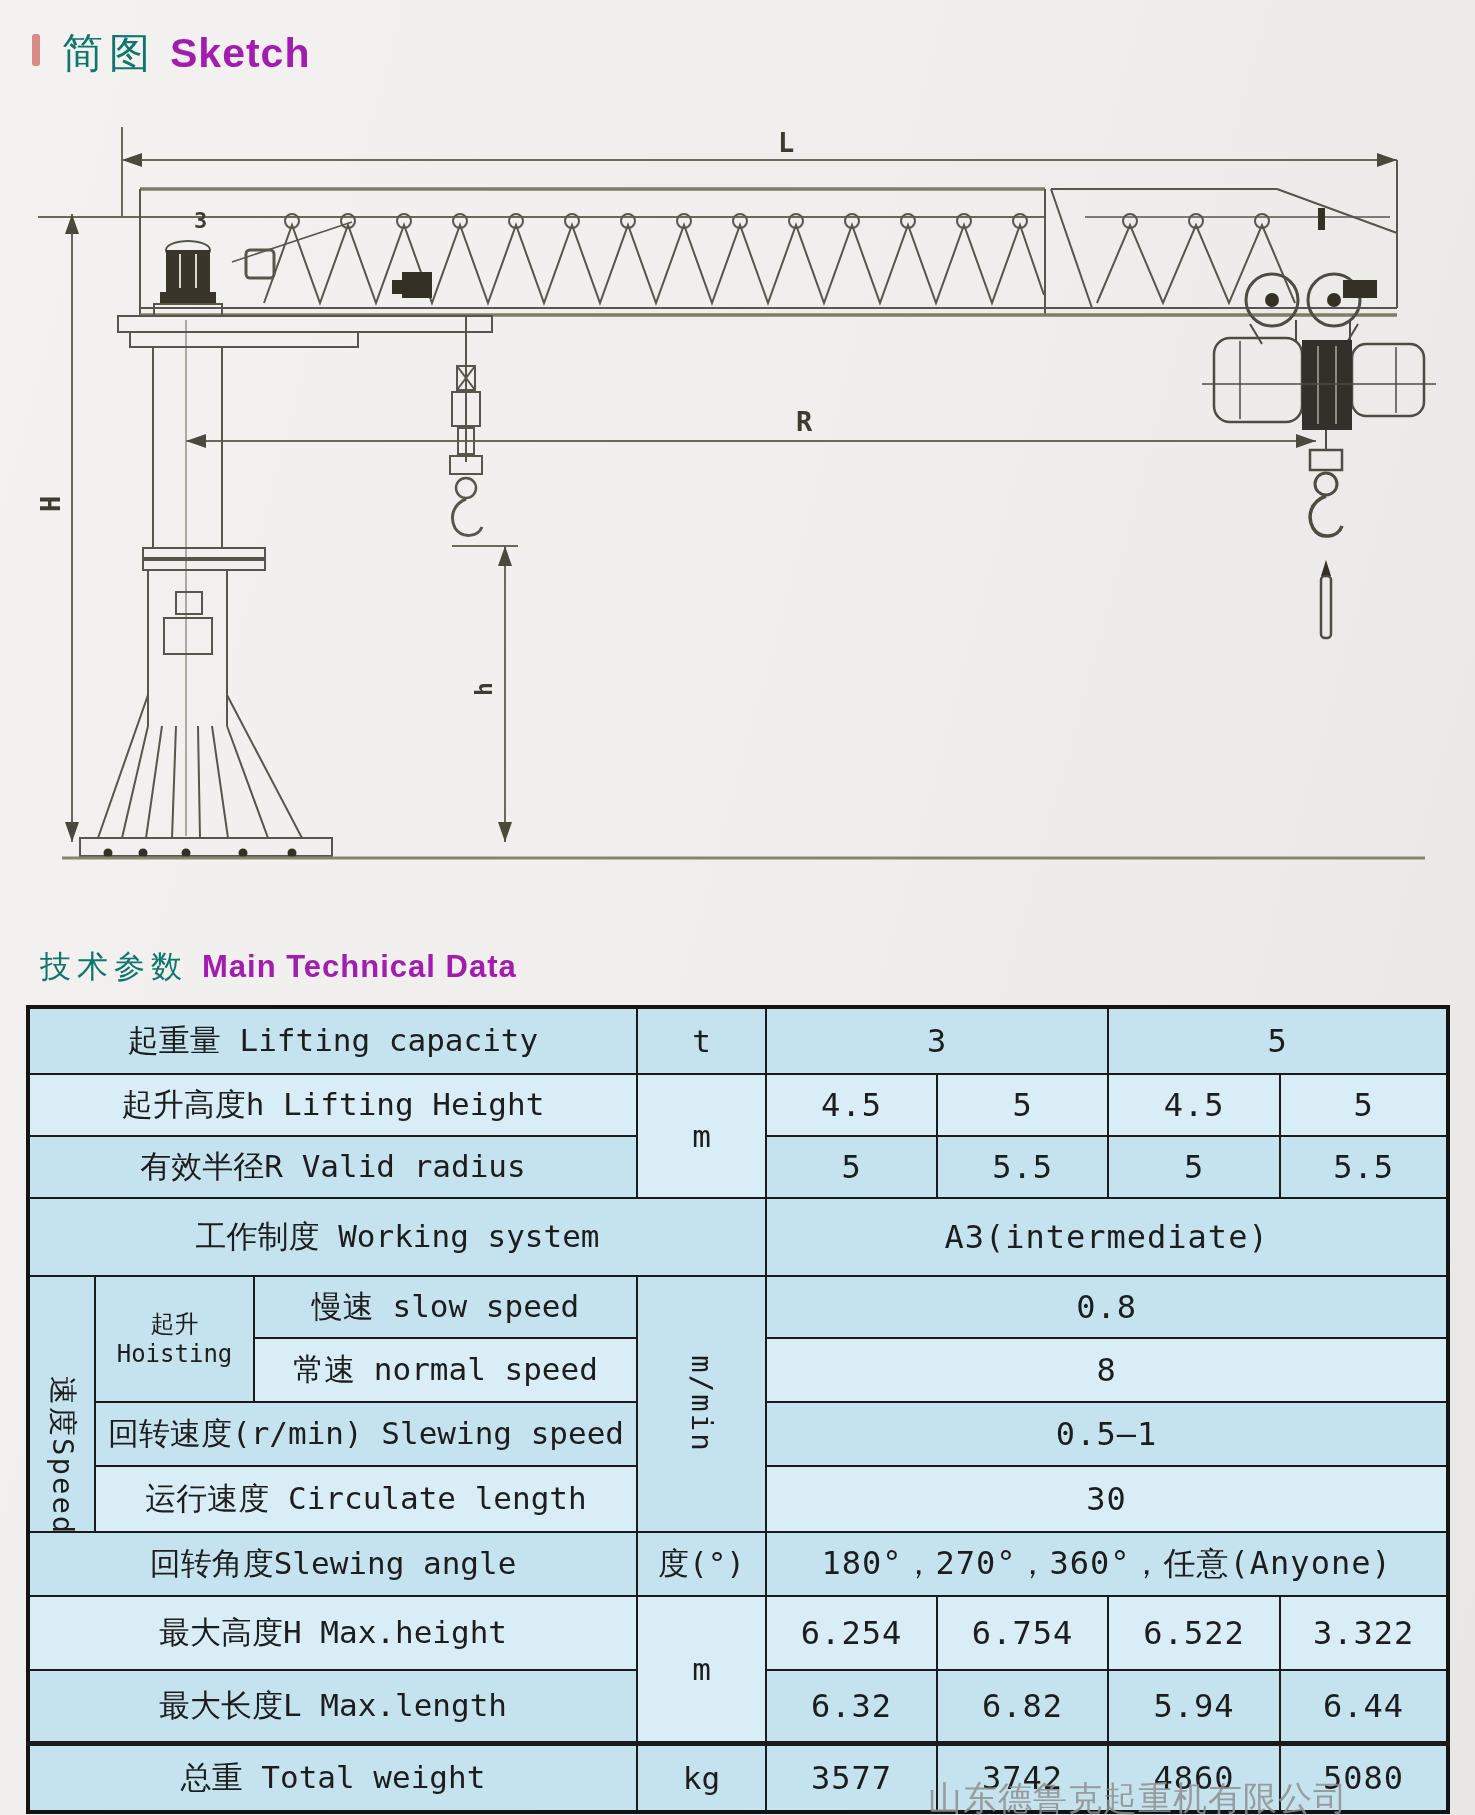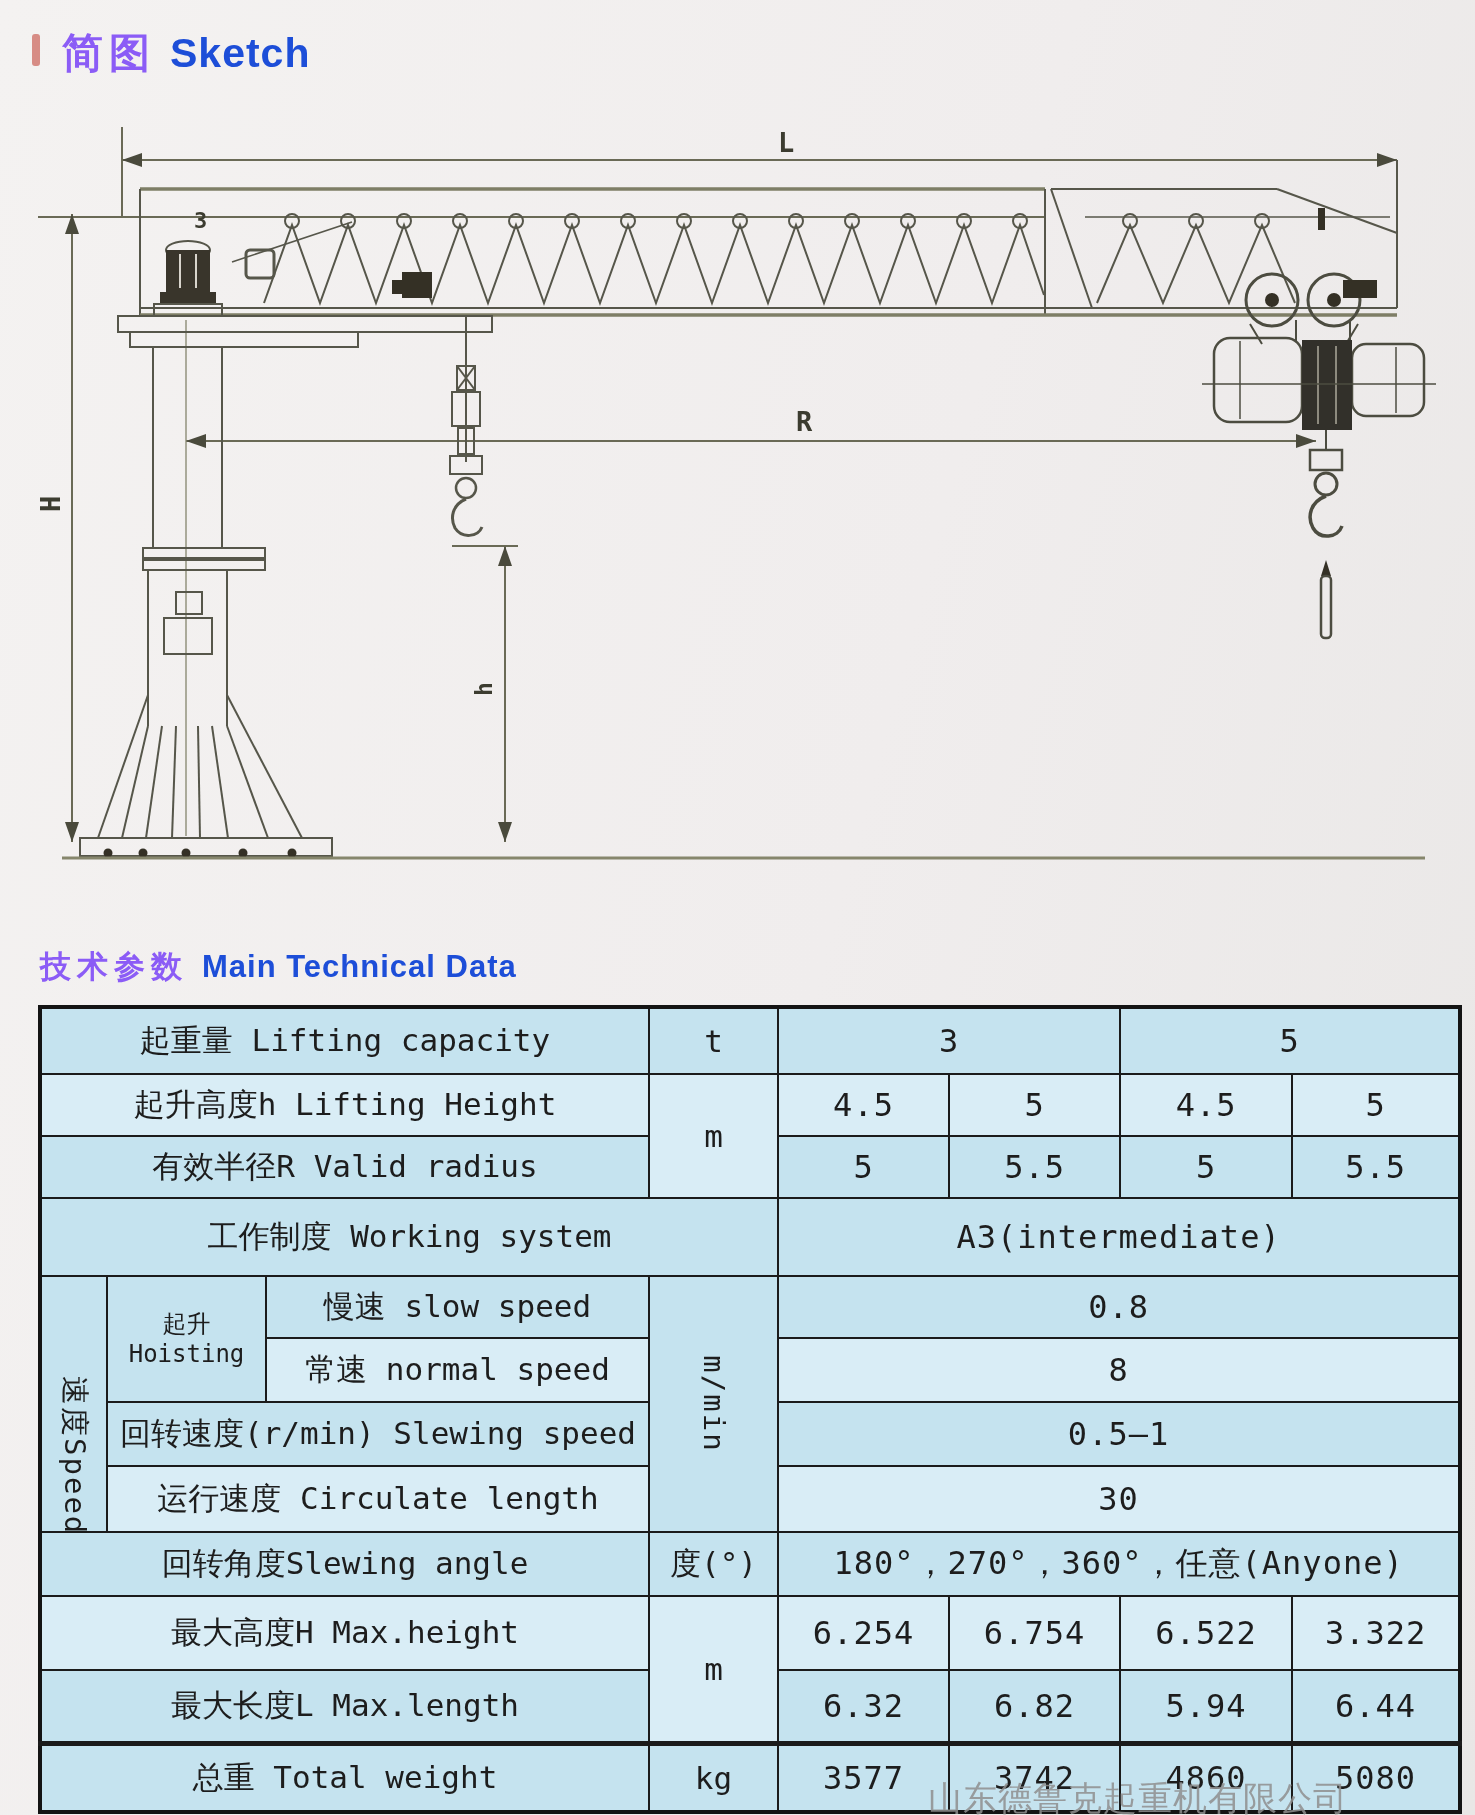--- a/index.html
+++ b/index.html
@@ -2,29 +2,29 @@
 <html><head>
 <meta charset="utf-8">
 <style>
   html,body{margin:0;padding:0;}
   body{width:1475px;height:1815px;position:relative;overflow:hidden;
        background:linear-gradient(105deg,#f4f2f1 0%,#f0eded 55%,#e9e7e6 100%);
        font-family:"Liberation Sans", sans-serif;}
   .abs{position:absolute;}
   
   .heading{white-space:nowrap;}
-  .heading .zh{color:#8b5cf6;font-weight:700;letter-spacing:6px;}
-  .heading .en{color:#1d4ed8;font-weight:700;margin-left:14px;letter-spacing:1px;margin-top:31px;}
+  .heading .zh{color:#0f766e;font-weight:400;letter-spacing:6px;}
+  .heading .en{color:#a21caf;font-weight:700;margin-left:14px;letter-spacing:1px;margin-top:31px;}
   #sketch-heading{left:62px;top:26px;font-size:41px;}
   #tech-heading{left:40px;top:946px;font-size:31px;}
   .artifact{left:32px;top:34px;width:8px;height:32px;background:#c0392b;opacity:.55;border-radius:3px;}
   
   #sketch-svg{left:0;top:0;width:1475px;height:915px;}
   
-  #data-table-wrap{left:38px;top:1005px;width:1400px;}
+  #data-table-wrap{left:26px;top:1005px;width:1400px;}
   table{border-collapse:collapse;table-layout:fixed;width:1424px;
         font-family:"DejaVu Sans Mono","Liberation Mono",monospace;color:#1d1d1d;}
   td{border:2.5px solid #1b1b1b;text-align:center;vertical-align:middle;
      background:#c5e3ef;font-size:31px;padding:0 4px;overflow:visible;}
   table{border:4px solid #141414;}
   tr.lt td{background:#d9edf6;}
   td.val{font-size:32px;letter-spacing:1px;}
   tr.weight td{border-top-width:5px;}
   .vtext{transform:rotate(90deg);white-space:nowrap;font-size:29px;letter-spacing:2px;}
   .hoist-cell span{display:block;font-size:24px;line-height:1.25;}

